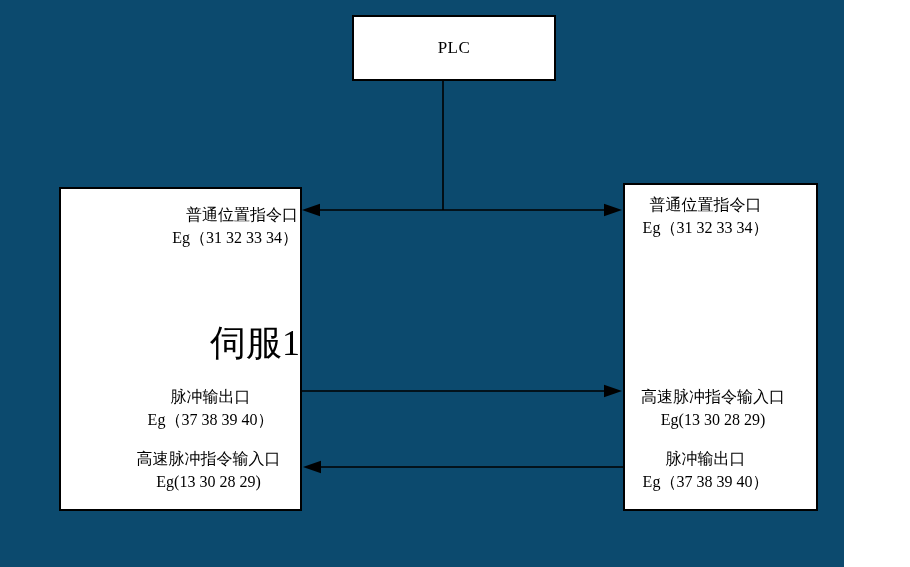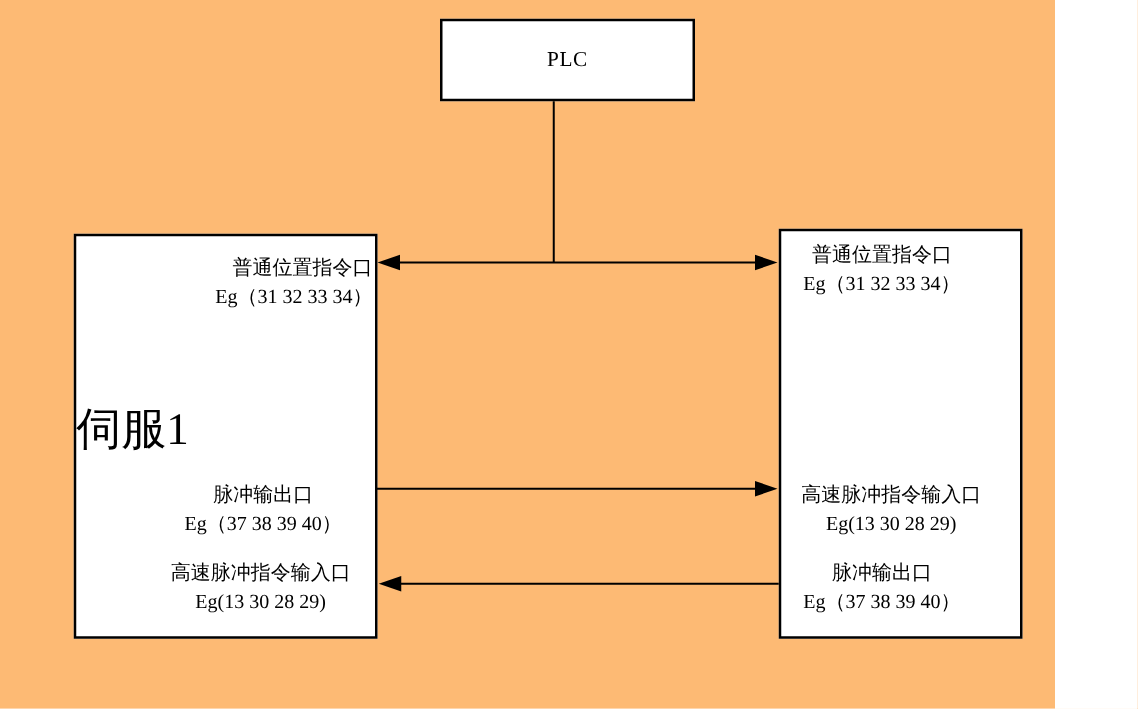--- a/index.html
+++ b/index.html
@@ -4,21 +4,21 @@
 <style>
   html, body {
     margin: 0;
     padding: 0;
     background: #ffffff;
   }
   #canvas {
     position: relative;
     width: 844px;
     height: 567px;
-    background: #fdba74;
+    background: #0c4a6e;
     font-family: "Liberation Serif", "DejaVu Serif", serif;
     color: #000000;
     overflow: hidden;
   }
   .box {
     position: absolute;
     border: 2px solid #000000;
     box-sizing: border-box;
     background: #ffffff;
   }
@@ -48,21 +48,21 @@
   .port {
     position: absolute;
     font-size: 16px;
     line-height: 23px;
     white-space: nowrap;
   }
   .servo-title {
     position: absolute;
     left: 0;
     right: 0;
-    text-align: left;
+    text-align: right;
     font-size: 36px;
     line-height: 40px;
     white-space: nowrap;
   }
   
   #servo1-port-top    { top: 14px;  right: 2px; text-align: right; }
   #servo1-title       { top: 134px; }
   #servo1-port-mid    { top: 196px; left: 60px; right: 0; text-align: center; }
   #servo1-port-bottom { top: 258px; left: 56px; right: 0; text-align: center; }
   

